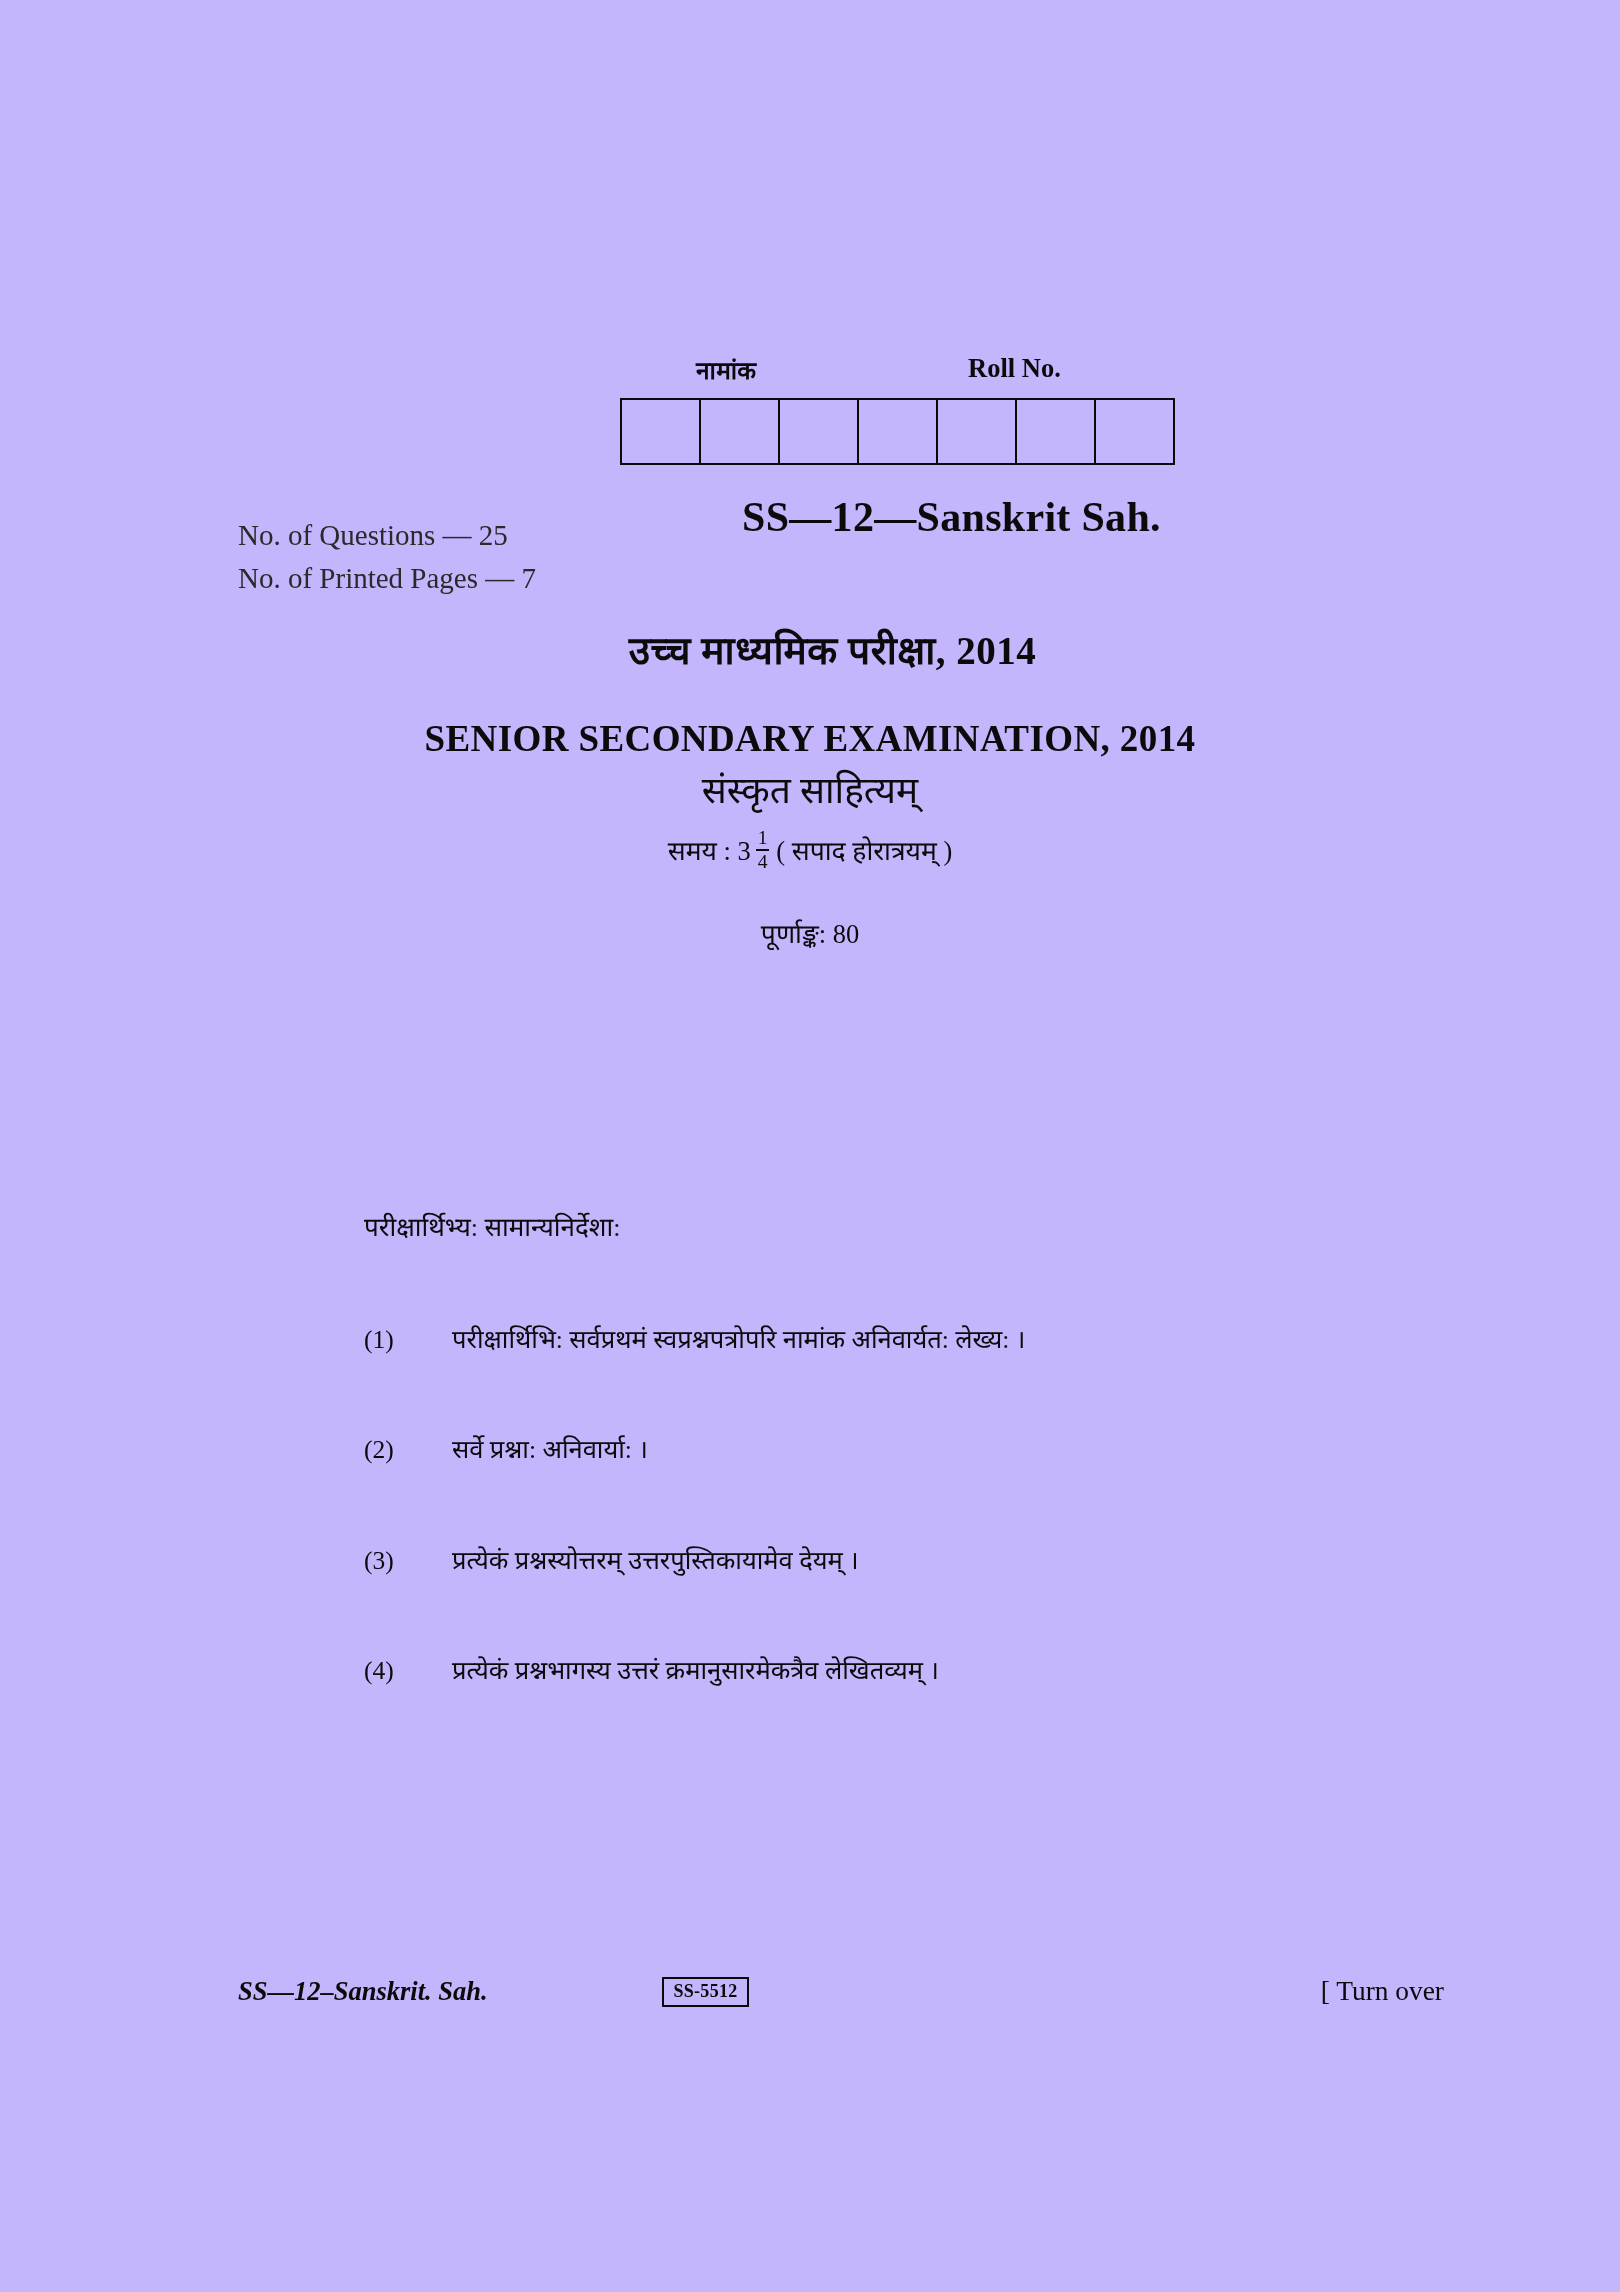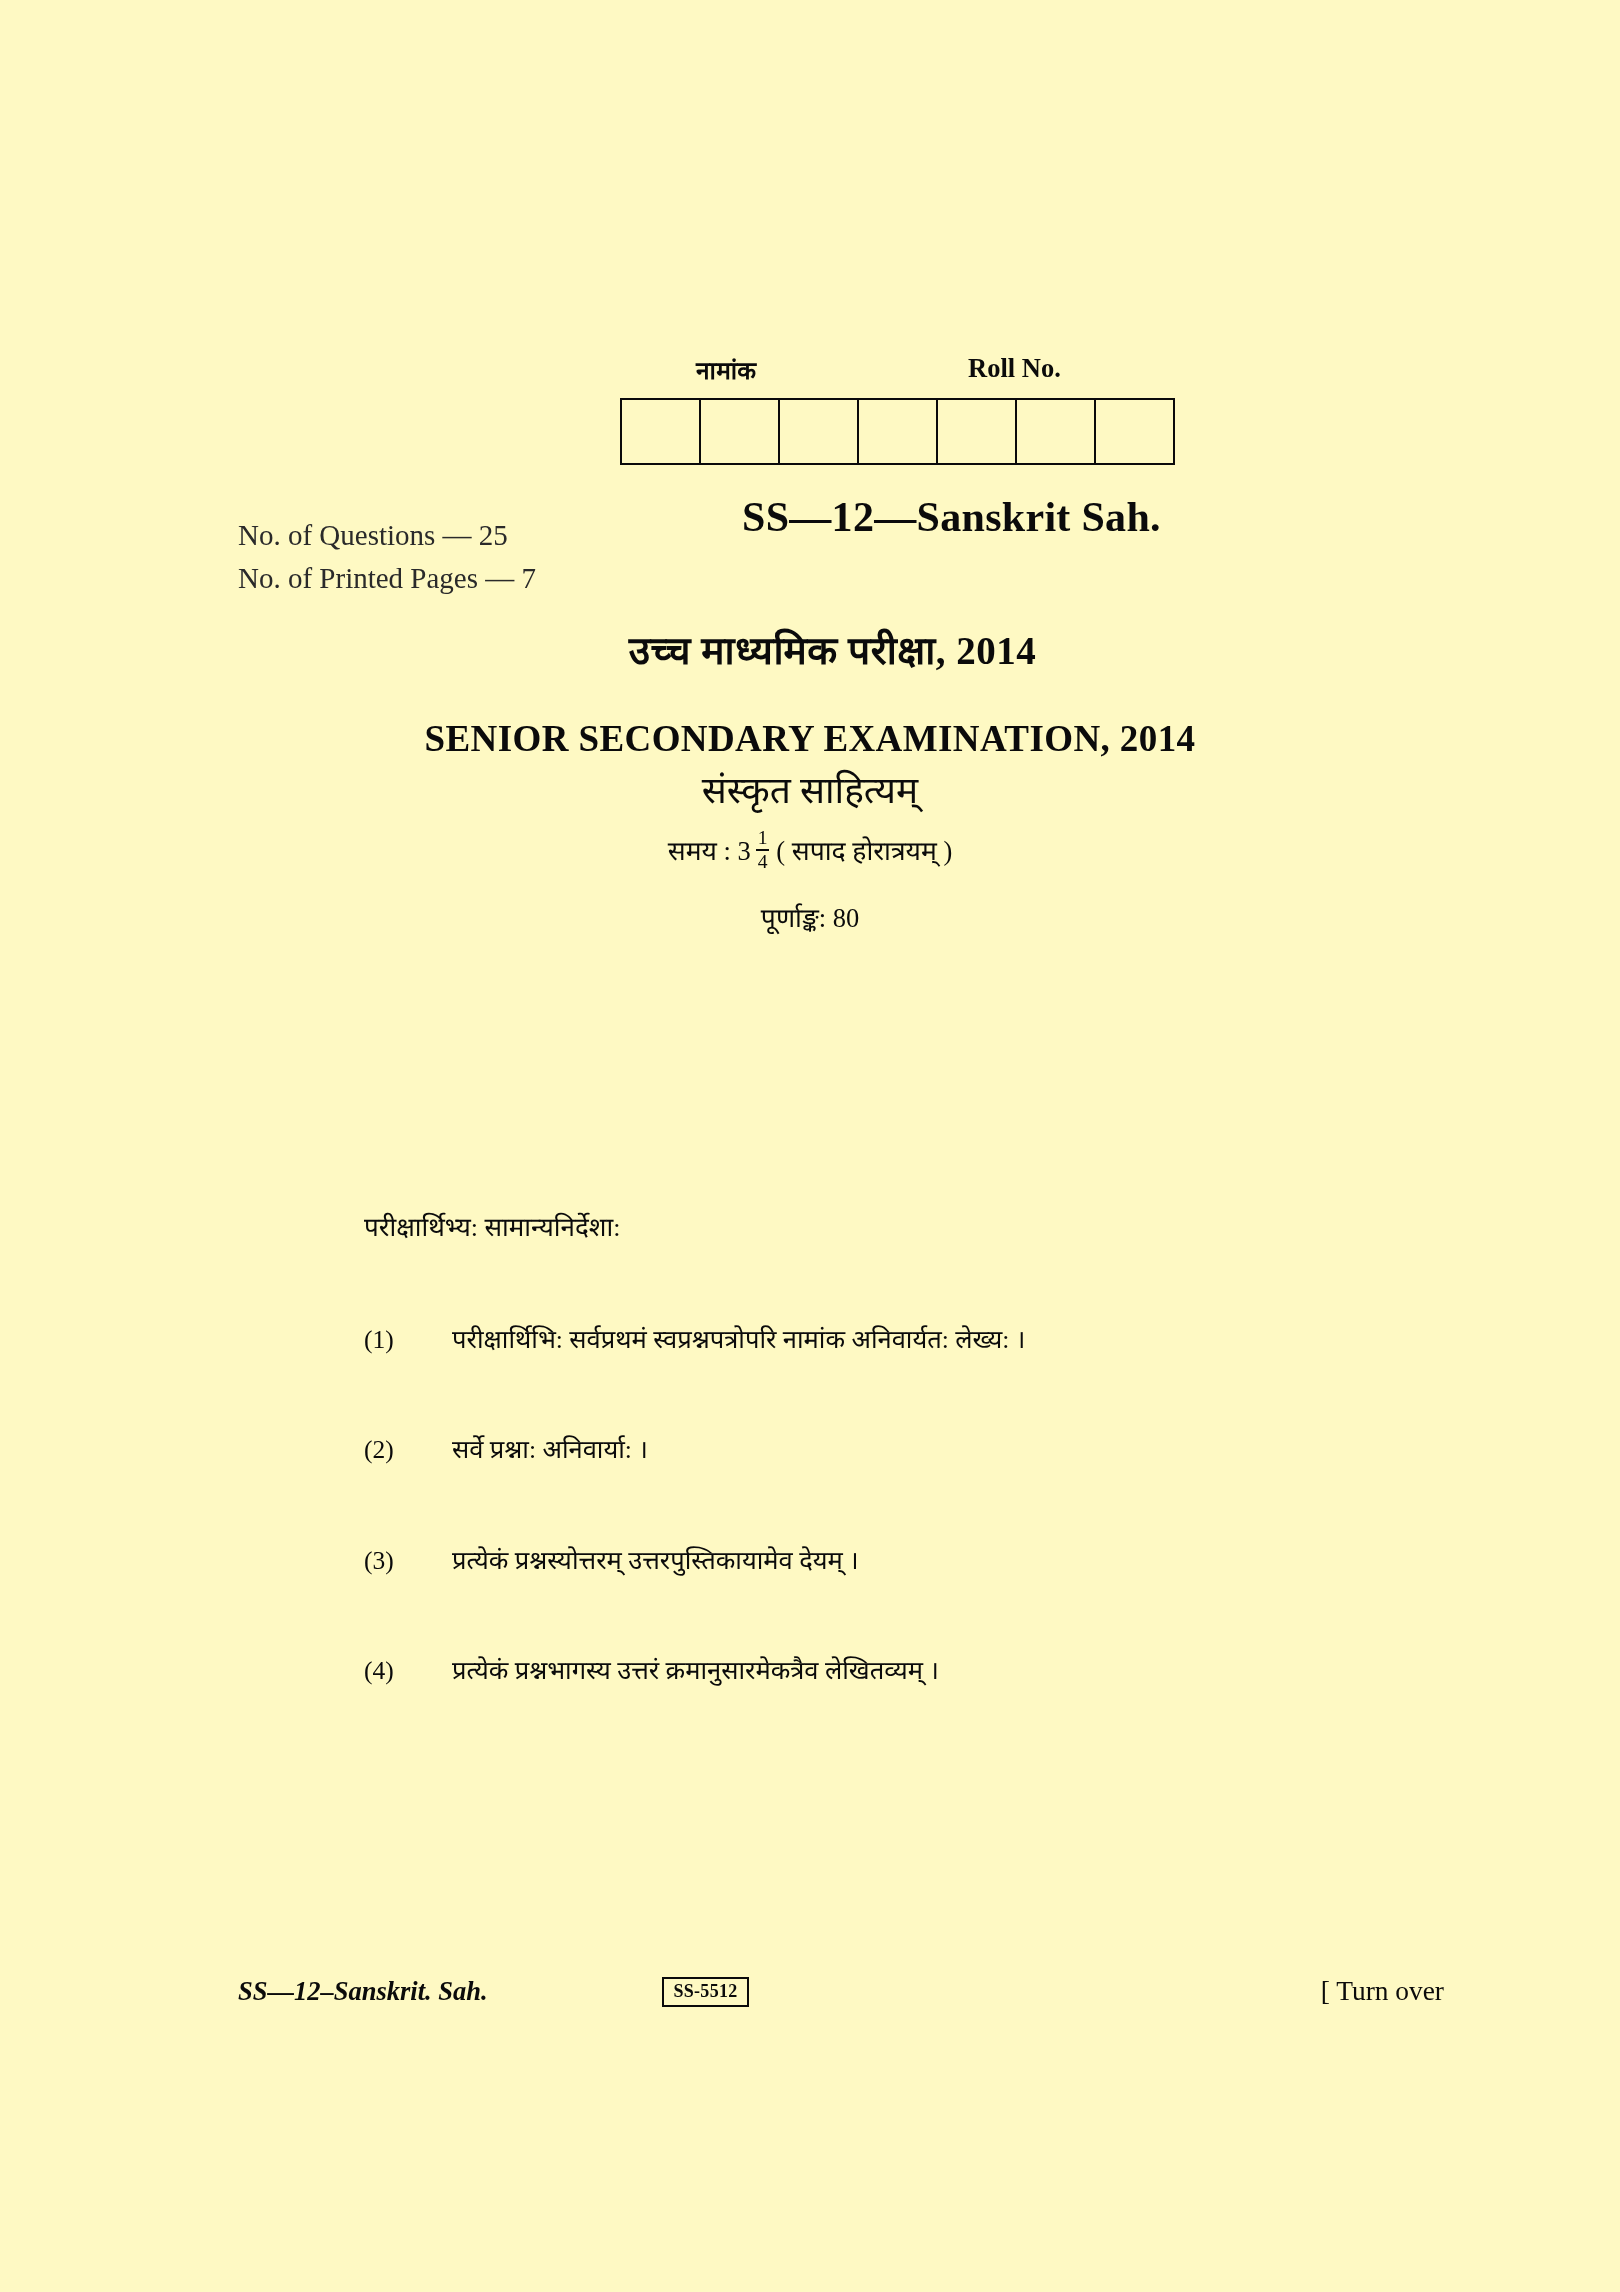--- a/index.html
+++ b/index.html
@@ -12,21 +12,21 @@
     height: 2293px;
     position: relative;
     font-family: "Liberation Serif", "DejaVu Serif", serif;
     color: #0b0b0b;
     overflow: hidden;
   }
 
   .page {
     position: absolute;
     inset: 0;
-    background: #fef9c3;
+    background: #c4b5fd;
   }
 
   
   .rollblock {
     position: absolute;
     left: 620px;
     top: 353px;
     width: 555px;
   }
   .rolllabels {
@@ -139,21 +139,21 @@
   .frac .num {
     padding: 0 2px 1px 2px;
     border-bottom: 2px solid #0b0b0b;
   }
   .frac .den {
     padding: 1px 2px 0 2px;
   }
 
   .marks {
     font-size: 26.5px;
-    margin-top: 25px;
+    margin-top: 41px;
   }
 
   
   .instr-heading {
     position: absolute;
     left: 364px;
     top: 1208px;
     font-size: 26px;
     font-weight: 400;
   }

